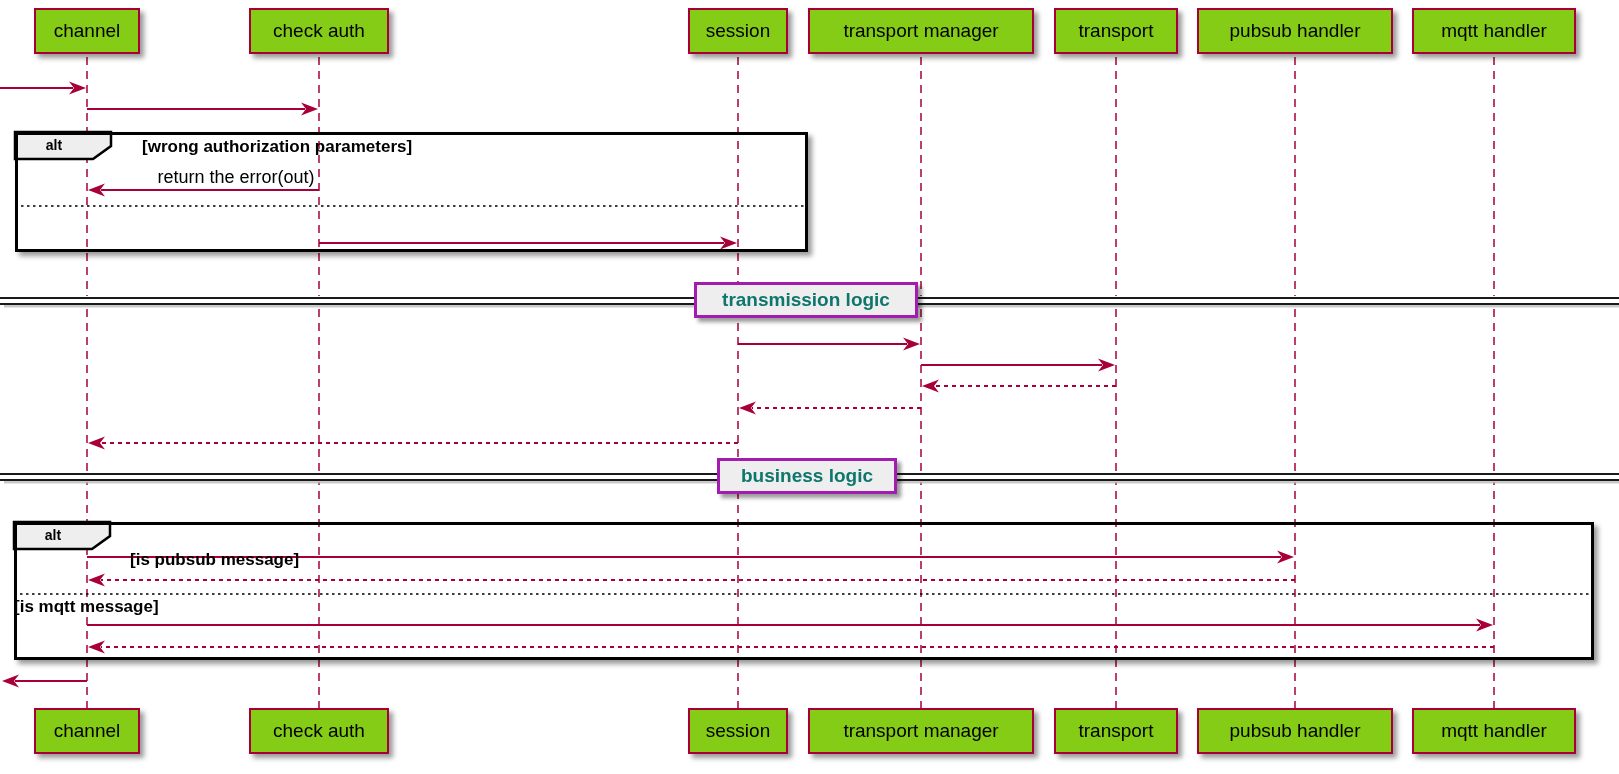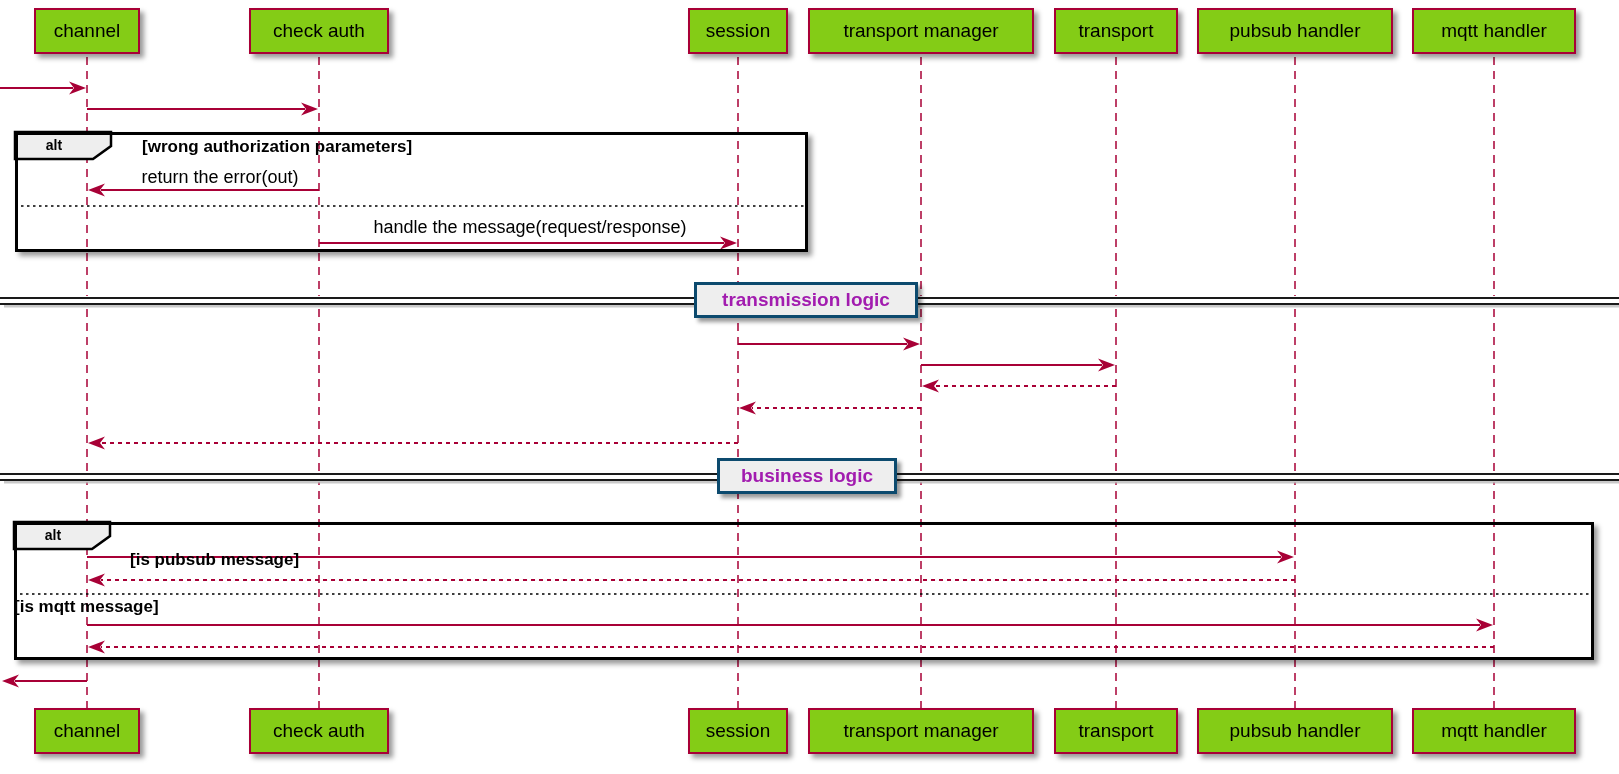--- a/index.html
+++ b/index.html
@@ -27,23 +27,23 @@
   .guard-label{
     position:absolute;font-weight:bold;font-size:17px;color:#000;
     white-space:nowrap;transform:translateY(-50%);
   }
   .message-label{
     position:absolute;font-size:18px;color:#000;white-space:nowrap;
     transform:translate(-50%,-50%);
   }
   .divider-label{
     position:absolute;box-sizing:border-box;transform:translateX(-50%);
-    background:#EEEEEE;border:3px solid #0c4a6e;
+    background:#EEEEEE;border:3px solid #a21caf;
     box-shadow:4px 4px 4px rgba(0,0,0,.40);
-    font-weight:bold;font-size:19px;color:#a21caf;white-space:nowrap;
+    font-weight:bold;font-size:19px;color:#0f766e;white-space:nowrap;
     display:flex;align-items:center;justify-content:center;
   }
 </style>
 </head>
 <body>
 
 <div id="canvas" style="width: 1619px; height: 774px;">
   <svg id="wires" width="1619" height="774">
       <line x1="87" y1="57" x2="87" y2="708" stroke="#A80036" stroke-width="1.5" stroke-dasharray="8,6"></line>
       <line x1="319" y1="57" x2="319" y2="708" stroke="#A80036" stroke-width="1.5" stroke-dasharray="8,6"></line>
@@ -86,22 +86,21 @@
       <polygon points="1476,618.5 1493,625 1476,631.5 1481,625" fill="#A80036"></polygon>
       <line x1="1494" y1="647" x2="101" y2="647" stroke="#A80036" stroke-width="2" stroke-dasharray="4,4"></line>
       <polygon points="105,640.5 88,647 105,653.5 100,647" fill="#A80036"></polygon>
       <line x1="87" y1="681" x2="15" y2="681" stroke="#A80036" stroke-width="2"></line>
       <polygon points="19,674.5 2,681 19,687.5 14,681" fill="#A80036"></polygon>
       <line x1="15" y1="206" x2="808" y2="206" stroke="#000000" stroke-width="1.5" stroke-dasharray="2.5,3.5"></line>
       <polygon points="15,132 111,132 111,146 93,159 15,159" fill="#EEEEEE" stroke="#000000" stroke-width="2.5"></polygon>
       <line x1="14" y1="594" x2="1594" y2="594" stroke="#000000" stroke-width="1.5" stroke-dasharray="2.5,3.5"></line>
       <polygon points="14,522 110,522 110,536 92,549 14,549" fill="#EEEEEE" stroke="#000000" stroke-width="2.5"></polygon>
     </svg>
-<div class="message-label" style="left: 198px; top: 177px; padding-left: 44px;">return the error(out)</div>
-    <div class="message-label" style="left: 530px; top: 227px;">handle the message(request/response)</div>
+<div class="message-label" style="left: 214px; top: 177px; padding-left: 44px;">return the error(out)</div>
     <div class="frame" style="left: 15px; top: 132px; width: 793px; height: 120px;"></div>
     <div class="operator-label" style="left: 15px; top: 132px; width: 78px;">alt</div>
     <div class="guard-label" style="left: 142px; top: 147px;">[wrong authorization parameters]</div>
     <div class="frame" style="left: 14px; top: 522px; width: 1580px; height: 138px;"></div>
     <div class="operator-label" style="left: 14px; top: 522px; width: 78px;">alt</div>
     <div class="guard-label" style="left: 130px; top: 560px;">[is pubsub message]</div>
     <div class="guard-label" style="left: 14px; top: 607px;">[is mqtt message]</div>
     <div class="divider-label" style="left: 806px; top: 282px; width: 224px; height: 36px;">transmission logic</div>
     <div class="divider-label" style="left: 807px; top: 458px; width: 180px; height: 36px;">business logic</div>
     <div class="participant" style="left: 34px; top: 8px; width: 106px;">channel</div>

